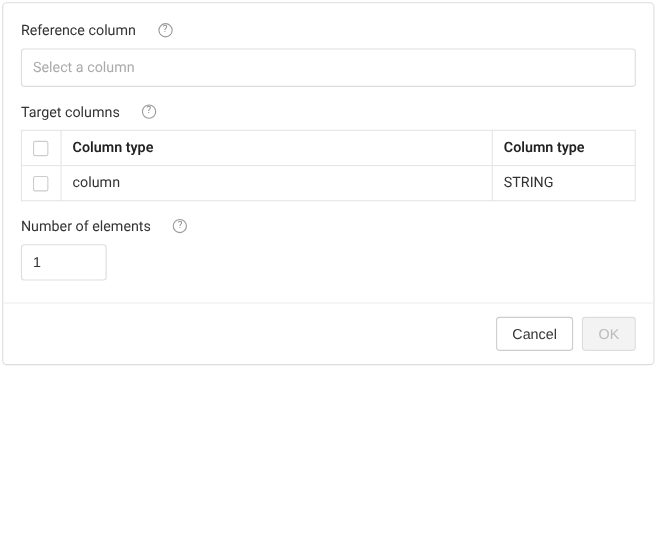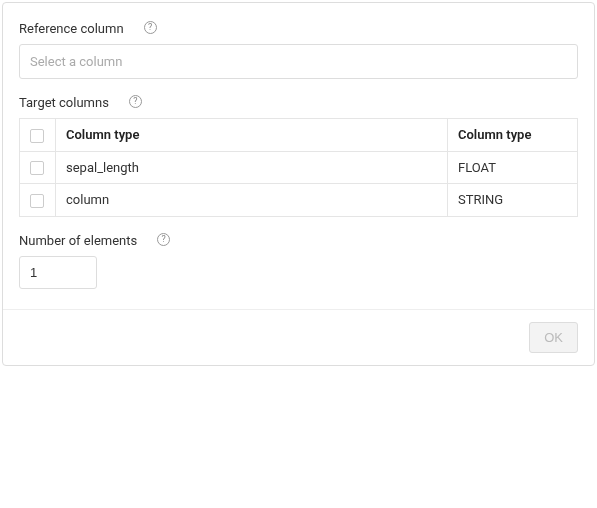--- a/index.html
+++ b/index.html
@@ -148,38 +148,34 @@
             <th class="checkbox-cell">
               <span class="checkbox"></span>
             </th>
             <th>Column type</th>
             <th class="col-type">Column type</th>
           </tr>
         </thead>
         <tbody>
           <tr>
             <td class="checkbox-cell"><span class="checkbox"></span></td>
-            <td>sepal_length</td>
-            <td>FLOAT</td>
-          </tr>
-          <tr>
-            <td class="checkbox-cell"><span class="checkbox"></span></td>
             <td>column</td>
             <td>STRING</td>
           </tr>
         </tbody>
       </table>
     </div>
 
     <div class="section">
       <div class="field-label">
         <span>Number of elements</span>
         <span class="help-icon">?</span>
       </div>
       <input class="number-input" type="text" value="1" style="">
     </div>
 
   </div>
 
   <div class="dialog-footer">
+    <button class="btn">Cancel</button>
     <button class="btn btn-disabled">OK</button>
   </div>
 </div>
 
 </body></html>

